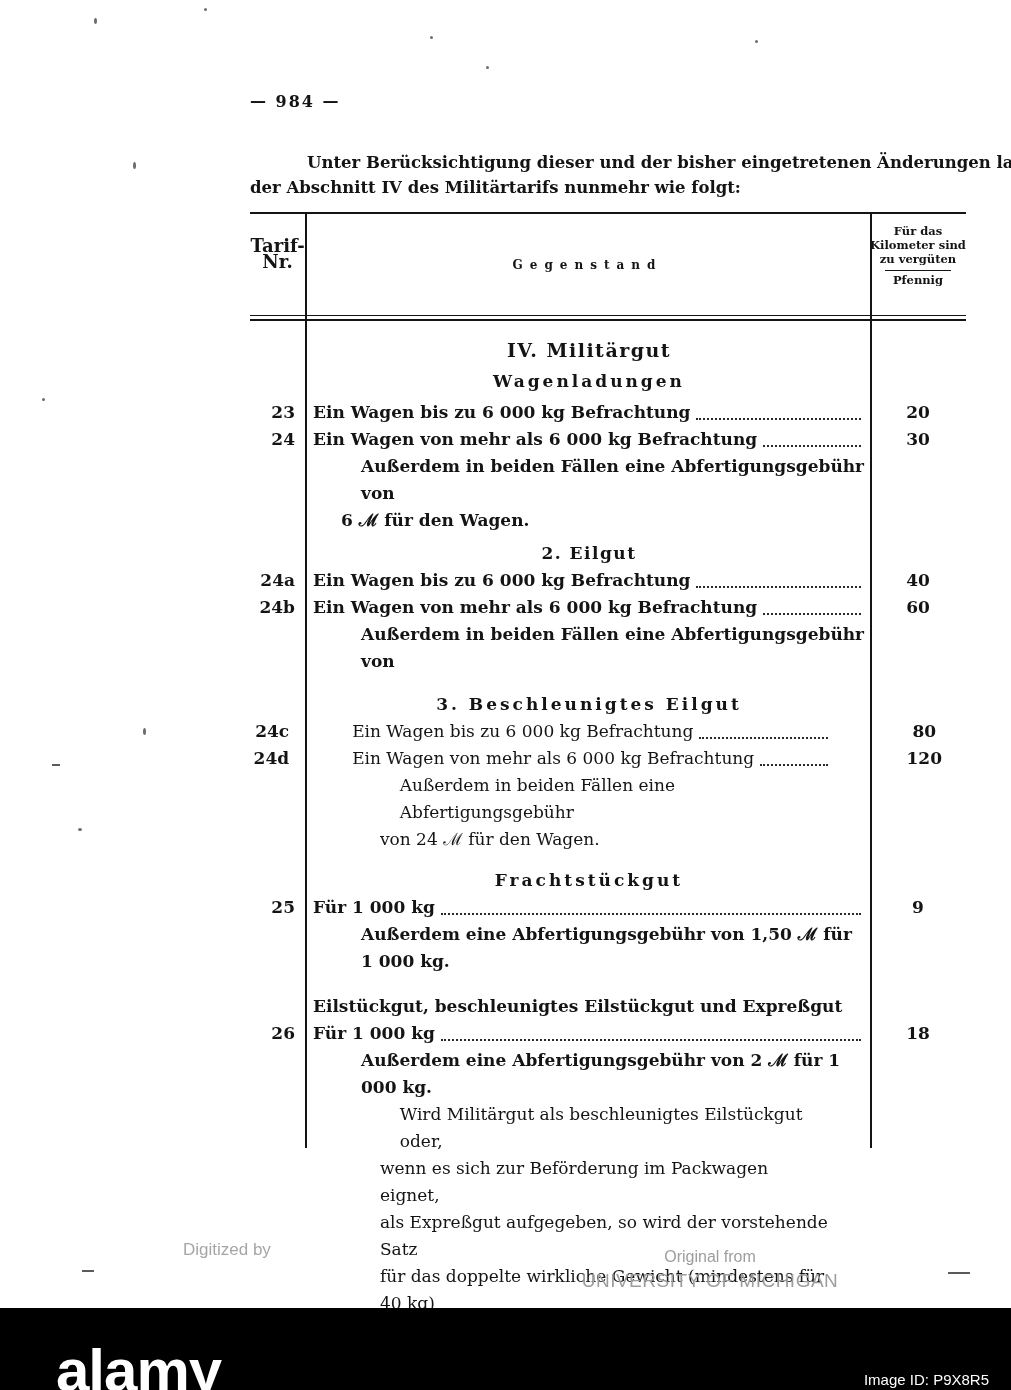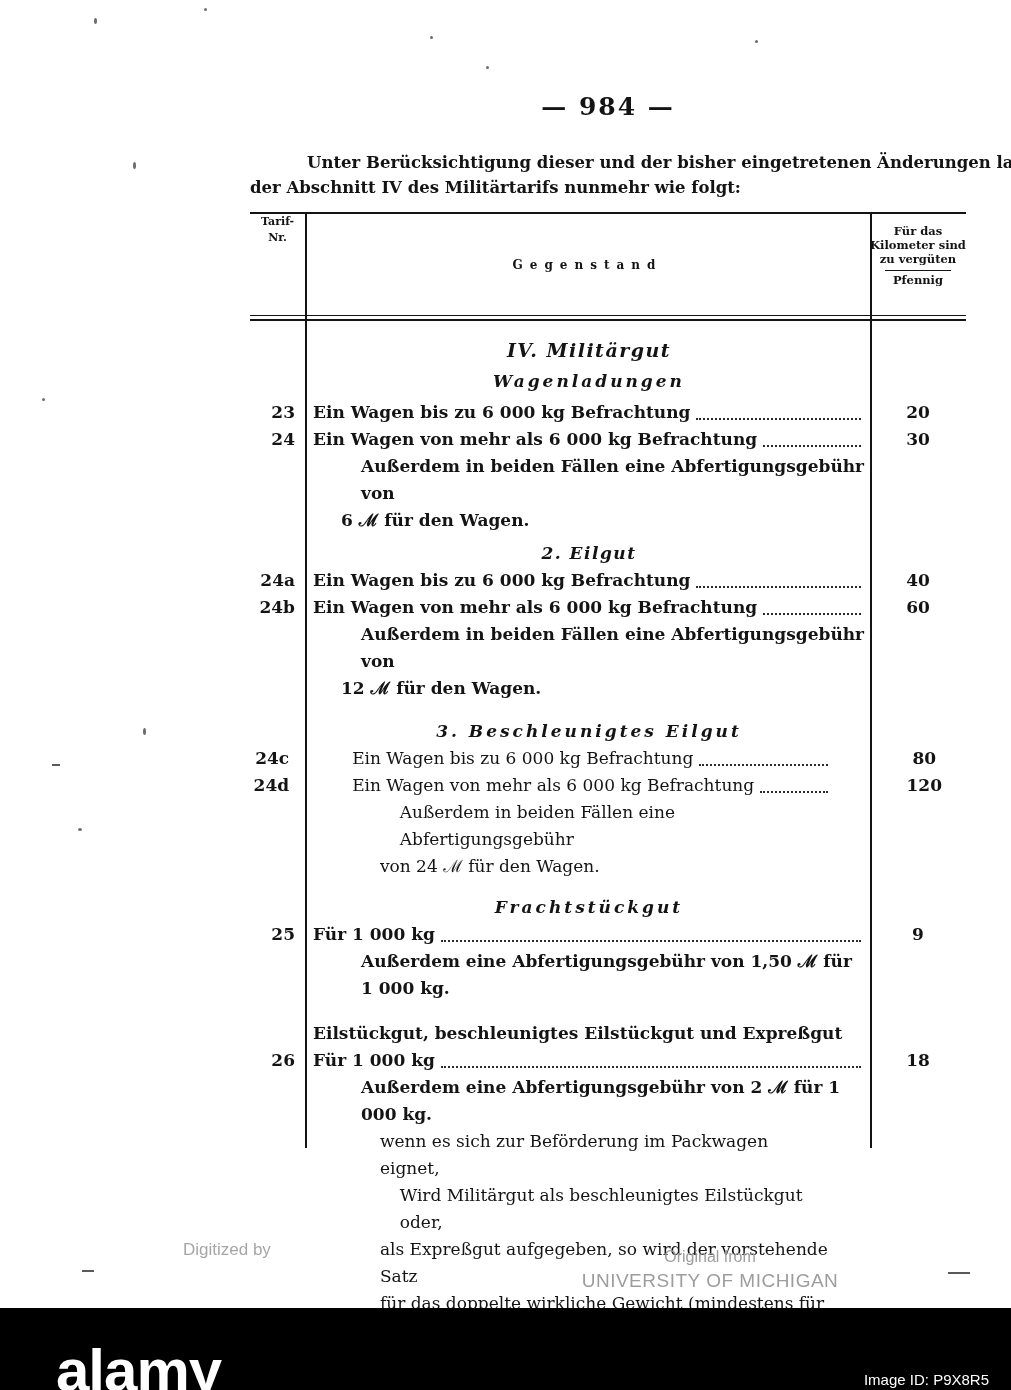--- a/index.html
+++ b/index.html
@@ -9,52 +9,52 @@
     background:#ffffff;
     font-family:"DejaVu Serif","Liberation Serif",serif;
     color:#141414;
     overflow:hidden;
   }
   .page { position:absolute; inset:0; background:#fff; }
 
   
   .page-number {
     position:absolute; left:250px; top:92px; width:716px;
-    text-align:center; font-size:25px; font-weight:700; letter-spacing:2px;
+    text-align:left; font-size:16px; font-weight:700; letter-spacing:2px;
   }
   .intro {
     position:absolute; left:250px; top:150px; width:720px;
     font-size:16.5px; font-weight:700; line-height:25px; white-space:nowrap;
   }
   .intro .l1 { padding-left:57px; }
 
   
   .tariff-table {
     position:absolute; left:250px; top:212px; width:716px; height:936px;
     border-top:2.5px solid #141414;
   }
   .vline { position:absolute; top:0; bottom:0; width:1.5px; background:#141414; }
   .vline-left  { left:55px; }
   .vline-right { left:620px; }
 
   .thead { display:flex; height:101px; font-weight:700; }
-  .h-nr  { width:55px; text-align:center; font-size:11px; line-height:16px; }
+  .h-nr  { width:55px; text-align:center; font-size:18px; line-height:16px; padding-top:24px; }
   .h-main{ width:565px; display:flex; align-items:center; justify-content:center;
            font-size:12px; letter-spacing:7px; }
   .h-val { width:96px; text-align:center; font-size:11.5px; line-height:14px; padding-top:10px; }
   .unit-rule { width:66px; margin:4px auto 2px auto; border-top:1px solid #141414; }
 
   .midrule { height:6px; border-top:1px solid #141414; border-bottom:2px solid #141414; }
 
   .tbody { padding-top:10px; font-size:17px; }
   .trow { display:flex; line-height:27px; }
   .c-nr  { width:55px; text-align:right; padding-right:10px; font-weight:700; }
   .c-main{ width:565px; padding-left:8px; padding-right:5px; }
   .c-main.flex { display:flex; align-items:flex-end; }
-  .c-main.center { text-align:center;font-style:italic; }
+  .c-main.center { text-align:center; }
   .c-val { width:96px; text-align:center; font-weight:700; }
   .leader { flex:1 1 auto; border-bottom:2px dotted #2a2a2a; margin:0 4px 6px 6px; min-width:20px; }
 
   .fr { font-weight:700; }            
   .rm { font-weight:400;gap:45px; }            
   .rm-bold { font-weight:700; }
   .ls1 { letter-spacing:1.5px; }
   .ls2 { letter-spacing:3px; }
   .t-title { font-size:19px; }
   .note1 { padding-left:56px; }
@@ -202,21 +202,20 @@
         <div class="c-val">60</div>
       </div>
 
       <div class="trow fr">
         <div class="c-nr"></div>
         <div class="c-main note1">Außerdem in beiden Fällen eine Abfertigungsgebühr von</div>
         <div class="c-val"></div>
       </div>
       <div class="trow fr">
         <div class="c-nr"></div>
-        <div class="c-main note2">12 ℳ für den Wagen.</div>
         <div class="c-val"></div>
       </div>
 
       <div class="trow mt16">
         <div class="c-nr"></div>
         <div class="c-main center rm-bold ls2">3. Beschleunigtes Eilgut</div>
         <div class="c-val"></div>
       </div>
 
       <div class="trow rm">
@@ -285,26 +284,26 @@
       </div>
 
       <div class="trow fr">
         <div class="c-nr"></div>
         <div class="c-main note1">Außerdem eine Abfertigungsgebühr von 2 ℳ für 1 000 kg.</div>
         <div class="c-val"></div>
       </div>
 
       <div class="trow rm">
         <div class="c-nr"></div>
+        <div class="c-main para1">Wird Militärgut als beschleunigtes Eilstückgut oder,</div>
+        <div class="c-val"></div>
+      </div>
+      <div class="trow rm">
+        <div class="c-nr"></div>
         <div class="c-main para">wenn es sich zur Beförderung im Packwagen eignet,</div>
-        <div class="c-val"></div>
-      </div>
-      <div class="trow rm">
-        <div class="c-nr"></div>
-        <div class="c-main para1">Wird Militärgut als beschleunigtes Eilstückgut oder,</div>
         <div class="c-val"></div>
       </div>
       <div class="trow rm">
         <div class="c-nr"></div>
         <div class="c-main para">als Expreßgut aufgegeben, so wird der vorstehende Satz</div>
         <div class="c-val"></div>
       </div>
       <div class="trow rm">
         <div class="c-nr"></div>
         <div class="c-main para">für das doppelte wirkliche Gewicht (mindestens für 40 kg)</div>

